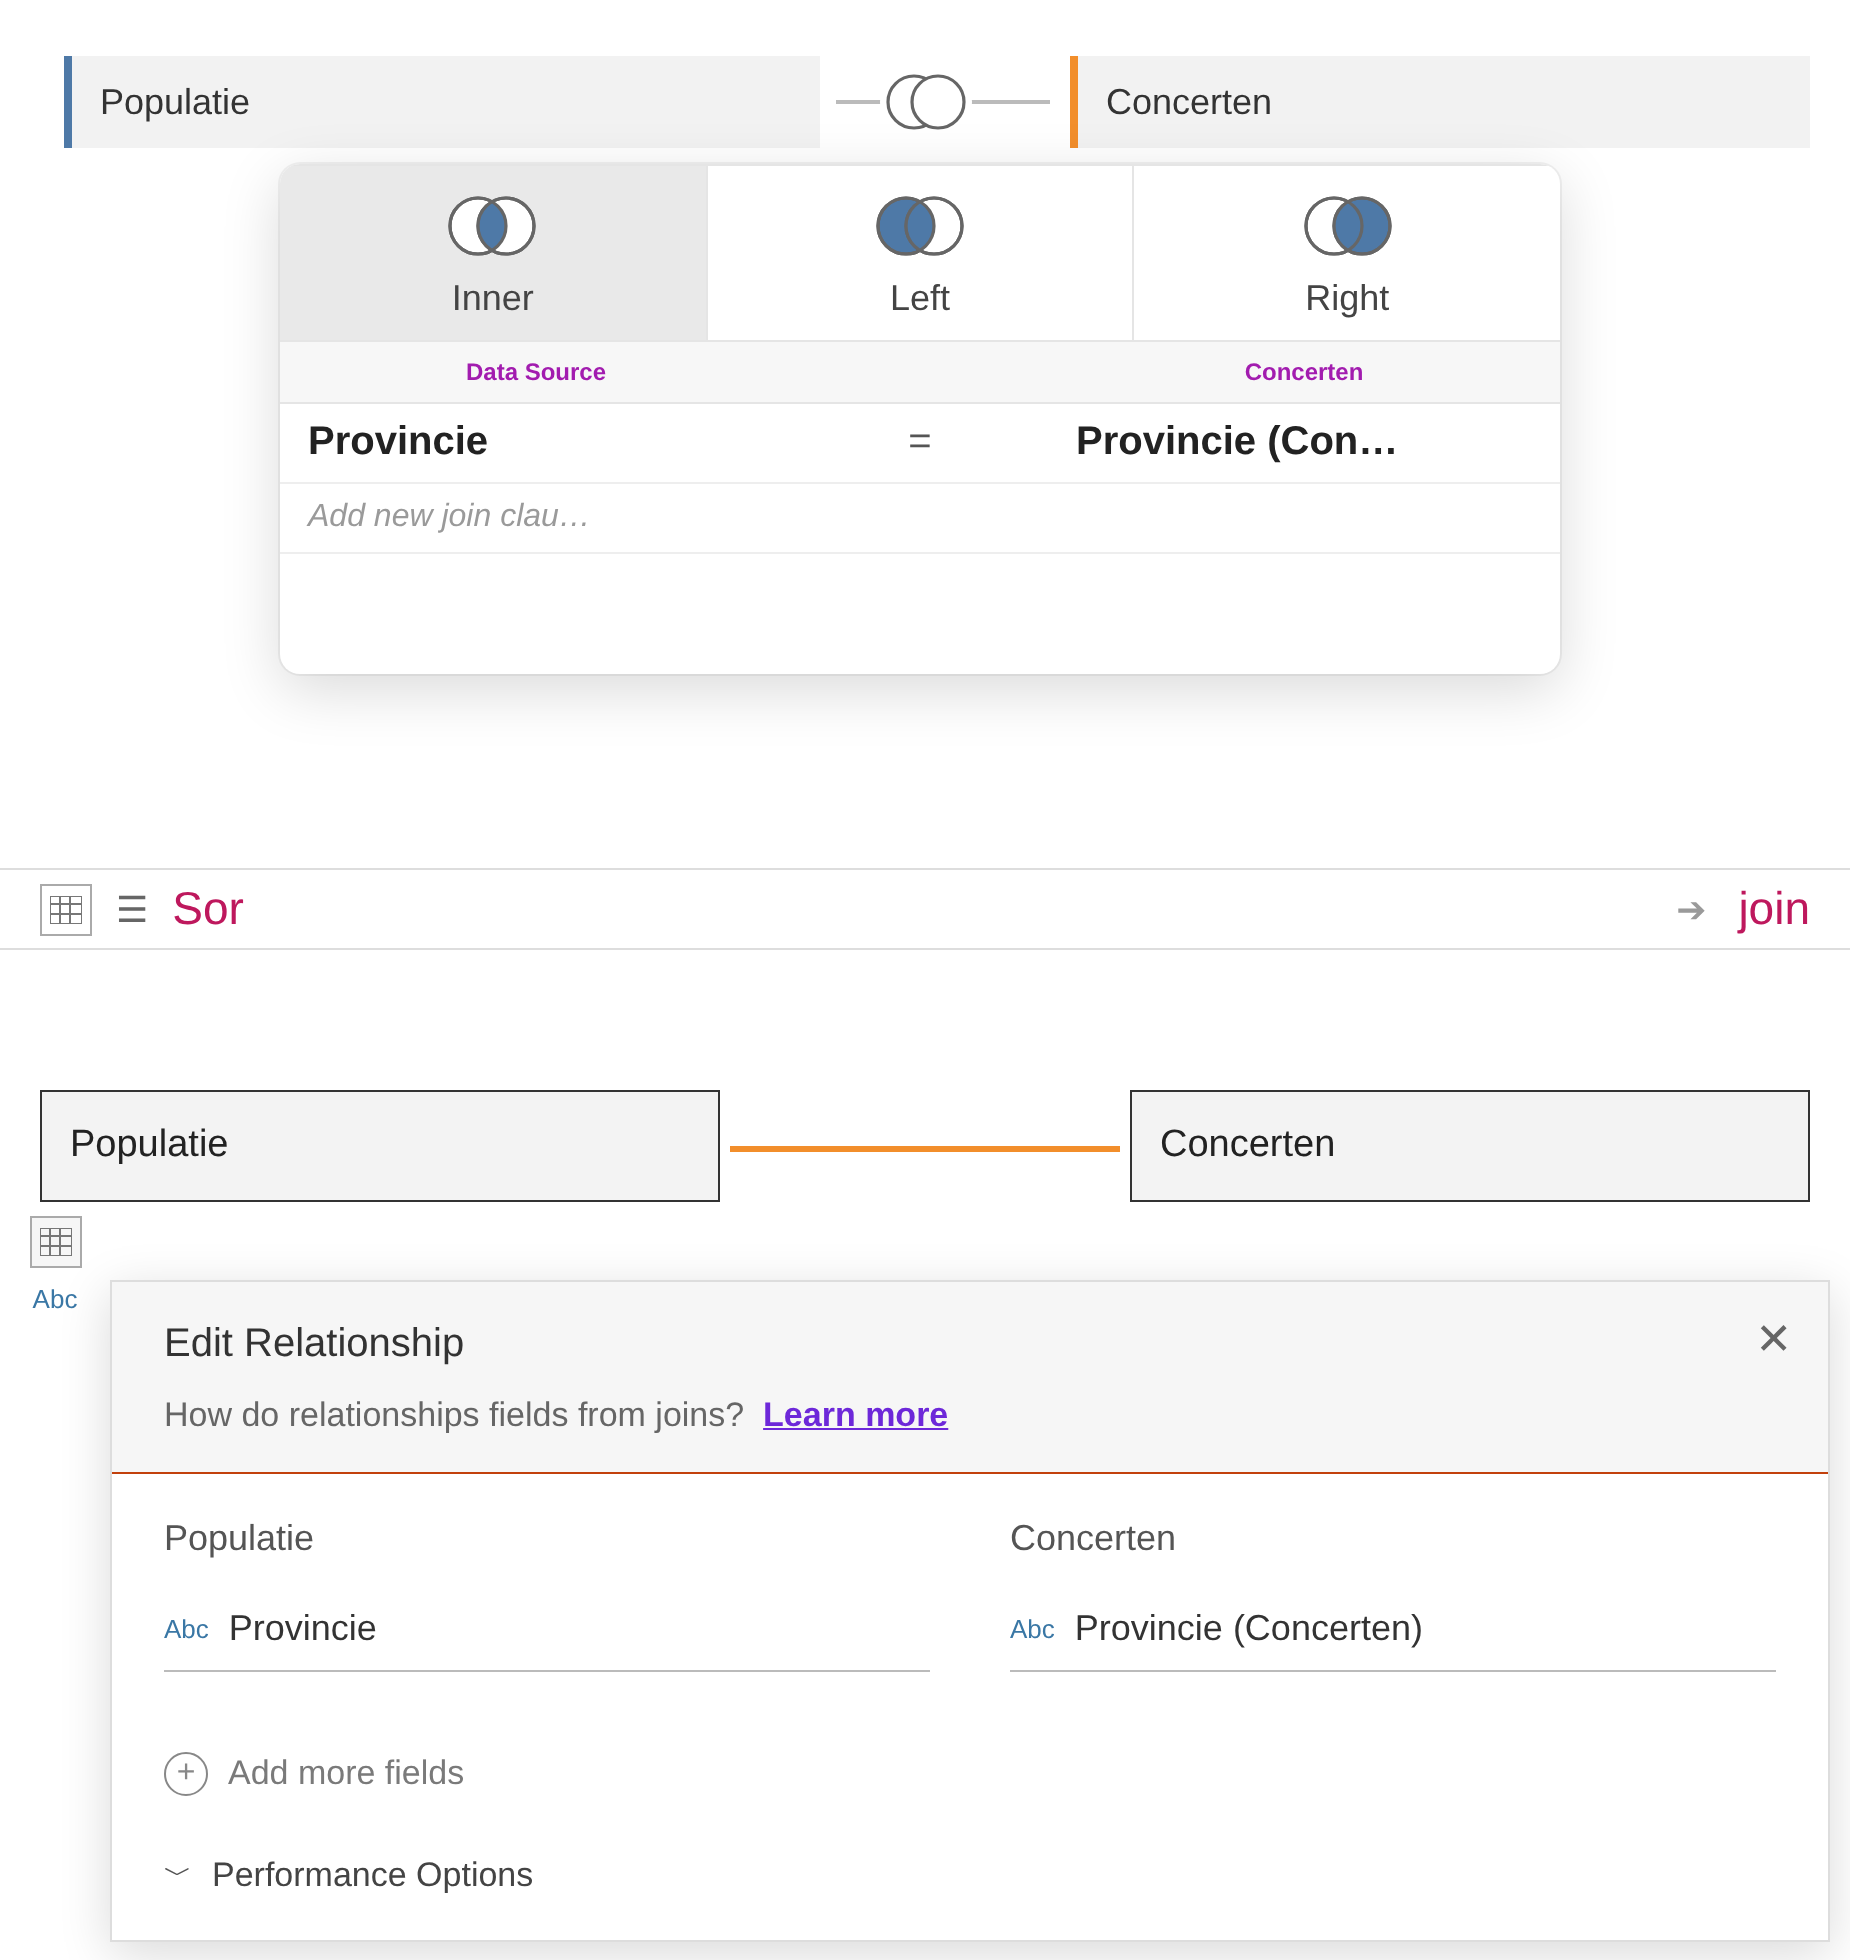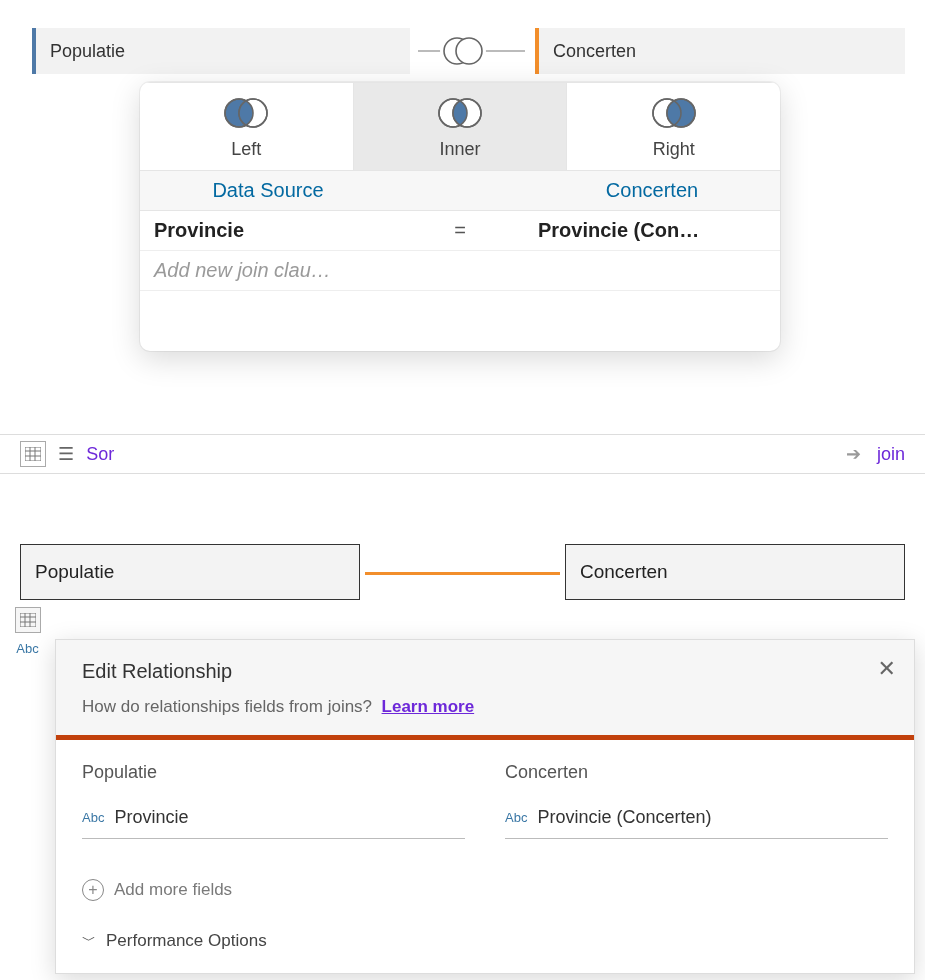--- a/index.html
+++ b/index.html
@@ -71,49 +71,49 @@
     border-right:1px solid #e5e5e5;
   }
   .join-type:last-child { border-right:none; }
   .join-type.selected { background:#e9e9e9; }
   .join-type .label { margin-top:8px; font-size:18px; color:#444; }
 
   .join-table {
     width:100%; border-collapse:collapse;
   }
   .join-table th {
-    font-weight:400; color:#0369a1; background:#f7f7f7;
-    border-bottom:1px solid #e5e5e5; padding:8px 14px; font-size:20px; text-align:center;
+    font-weight:700; color:#a21caf; background:#f7f7f7;
+    border-bottom:1px solid #e5e5e5; padding:8px 14px; font-size:12px; text-align:center;
   }
   .join-table th:first-child { text-align:center; width:40%; }
   .join-table th:nth-child(2){ width:20%; }
   .join-table th:nth-child(3){ width:40%; }
   .join-table td {
     padding:8px 14px; font-size:20px; color:#222;
     border-bottom:1px solid #eee;
     white-space:nowrap; overflow:hidden; text-overflow:ellipsis; max-width:0;
   }
   .join-table td.eq { text-align:center; color:#555; }
-  .join-table td.placeholder { color:#9a9a9a; font-style:italic; font-size:20px; }
+  .join-table td.placeholder { color:#9a9a9a; font-style:italic; font-size:16px; }
   .join-popup .pad { height:60px; }
 
   
   .spacer1 { height: 360px; }
 
   
   .toolstrip {
     display:flex; align-items:center; gap:12px;
     padding:6px 20px;
     border-top:1px solid #ddd;
     border-bottom:1px solid #ddd;
   }
   .iconbox {
     width:26px; height:26px; border:1px solid #aaa; display:flex; align-items:center; justify-content:center; color:#666; font-size:14px;
   }
-  .toolstrip .txt1 { font-size:18px; color:#6d28d9; }
+  .toolstrip .txt1 { font-size:23px; color:#be185d; }
   .toolstrip .gap { flex:1; }
   .arrow-right { color:#9a9a9a; font-size:18px; margin-right:4px; }
 
   
   .section2 { margin-top:70px; position:relative; }
   .rel-canvas { position:relative; height:60px; margin:0 20px; }
   .rel-box {
     position:absolute; top:0; height:56px;
     background:#f3f3f3; border:1px solid #333;
     display:flex; align-items:center; padding:0 14px; font-size:19px; color:#222;
@@ -123,21 +123,21 @@
   .rel-line {
     position:absolute; top:28px; left:345px; right:345px; height:3px; background:#f28e2b;
   }
 
   .rel-popup {
     position:absolute; top:95px; left:55px; right:10px;
     background:#fff; border:1px solid #ddd;
     box-shadow:0 6px 24px rgba(0,0,0,.15);
   }
   .rel-header {
-    padding:20px 26px 18px 26px; background:#f6f6f6; border-bottom:5px solid #c2410c;
+    padding:20px 26px 18px 26px; background:#f6f6f6; border-bottom:1px solid #c2410c;
     position:relative;
   }
   .rel-title { font-size:20px; color:#333; margin-bottom:14px; }
   .rel-sub { font-size:17px; color:#666; }
   .rel-sub a { color:#6d28d9; font-weight:700; text-decoration:underline; }
   .rel-close {
     position:absolute; top:16px; right:18px; font-size:22px; color:#666; cursor:pointer;
   }
   .rel-body { padding:22px 26px; display:flex; gap:40px; }
   .rel-col { flex:1; }
@@ -189,49 +189,49 @@
     <svg width="46" height="36" viewBox="0 0 46 36">
       <circle cx="17" cy="18" r="13" fill="#fff" stroke="#666" stroke-width="1.6"></circle>
       <circle cx="29" cy="18" r="13" fill="#fff" stroke="#666" stroke-width="1.6"></circle>
     </svg>
   </div>
 </div>
 
 <div class="join-popup">
 
   <div class="join-types">
+    <div class="join-type selected">
+      <svg width="58" height="36" viewBox="0 0 58 36">
+        <defs>
+            <clipPath id="ci1">
+              <circle cx="22" cy="18" r="14"></circle>
+            </clipPath>
+          </defs>
+        <circle cx="22" cy="18" r="14" fill="#fff" stroke="#666" stroke-width="1.6"></circle>
+        <circle cx="36" cy="18" r="14" fill="#fff" stroke="#666" stroke-width="1.6"></circle>
+        <circle cx="36" cy="18" r="14" fill="#4e79a7" clip-path="url(#ci1)"></circle>
+        <circle cx="22" cy="18" r="14" fill="none" stroke="#666" stroke-width="1.6"></circle>
+        <circle cx="36" cy="18" r="14" fill="none" stroke="#666" stroke-width="1.6"></circle>
+      </svg>
+      <div class="label">Inner</div>
+    </div>
     <div class="join-type">
       <svg width="58" height="36" viewBox="0 0 58 36">
         <circle cx="22" cy="18" r="14" fill="#4e79a7" stroke="#666" stroke-width="1.6"></circle>
         <circle cx="36" cy="18" r="14" fill="#fff" stroke="#666" stroke-width="1.6"></circle>
         <defs>
             <clipPath id="ci2">
               <circle cx="22" cy="18" r="14"></circle>
             </clipPath>
           </defs>
         <circle cx="36" cy="18" r="14" fill="#4e79a7" clip-path="url(#ci2)"></circle>
         <circle cx="22" cy="18" r="14" fill="none" stroke="#666" stroke-width="1.6"></circle>
         <circle cx="36" cy="18" r="14" fill="none" stroke="#666" stroke-width="1.6"></circle>
       </svg>
       <div class="label">Left</div>
-    </div>
-    <div class="join-type selected">
-      <svg width="58" height="36" viewBox="0 0 58 36">
-        <defs>
-            <clipPath id="ci1">
-              <circle cx="22" cy="18" r="14"></circle>
-            </clipPath>
-          </defs>
-        <circle cx="22" cy="18" r="14" fill="#fff" stroke="#666" stroke-width="1.6"></circle>
-        <circle cx="36" cy="18" r="14" fill="#fff" stroke="#666" stroke-width="1.6"></circle>
-        <circle cx="36" cy="18" r="14" fill="#4e79a7" clip-path="url(#ci1)"></circle>
-        <circle cx="22" cy="18" r="14" fill="none" stroke="#666" stroke-width="1.6"></circle>
-        <circle cx="36" cy="18" r="14" fill="none" stroke="#666" stroke-width="1.6"></circle>
-      </svg>
-      <div class="label">Inner</div>
     </div>
     <div class="join-type">
       <svg width="58" height="36" viewBox="0 0 58 36">
         <circle cx="22" cy="18" r="14" fill="#fff" stroke="#666" stroke-width="1.6"></circle>
         <circle cx="36" cy="18" r="14" fill="#4e79a7" stroke="#666" stroke-width="1.6"></circle>
         <defs>
             <clipPath id="ci3">
               <circle cx="36" cy="18" r="14"></circle>
             </clipPath>
           </defs>

